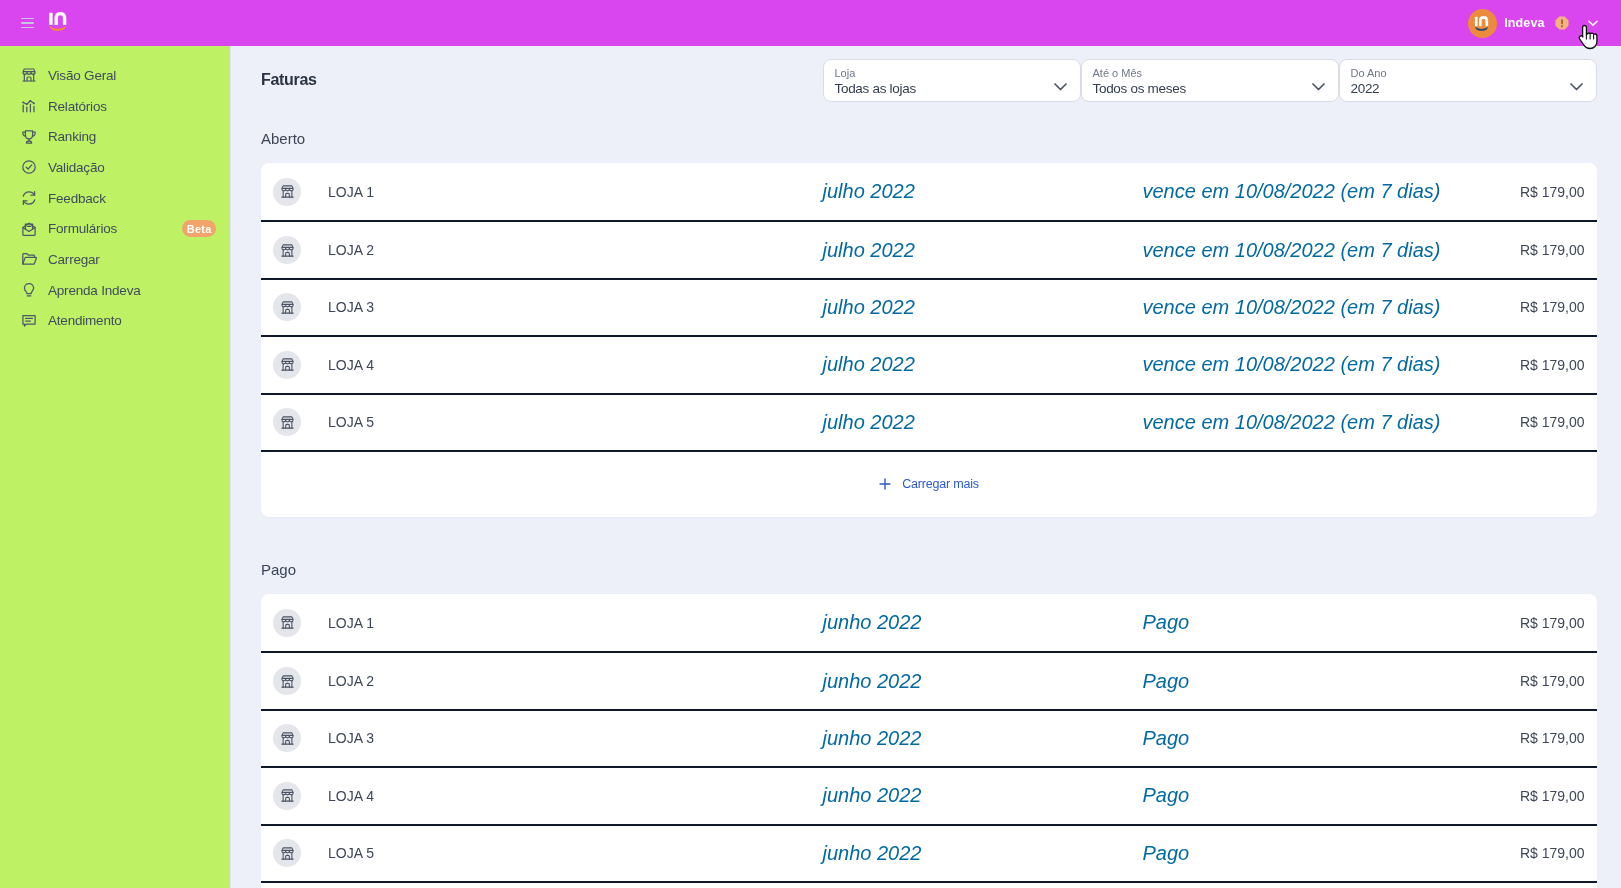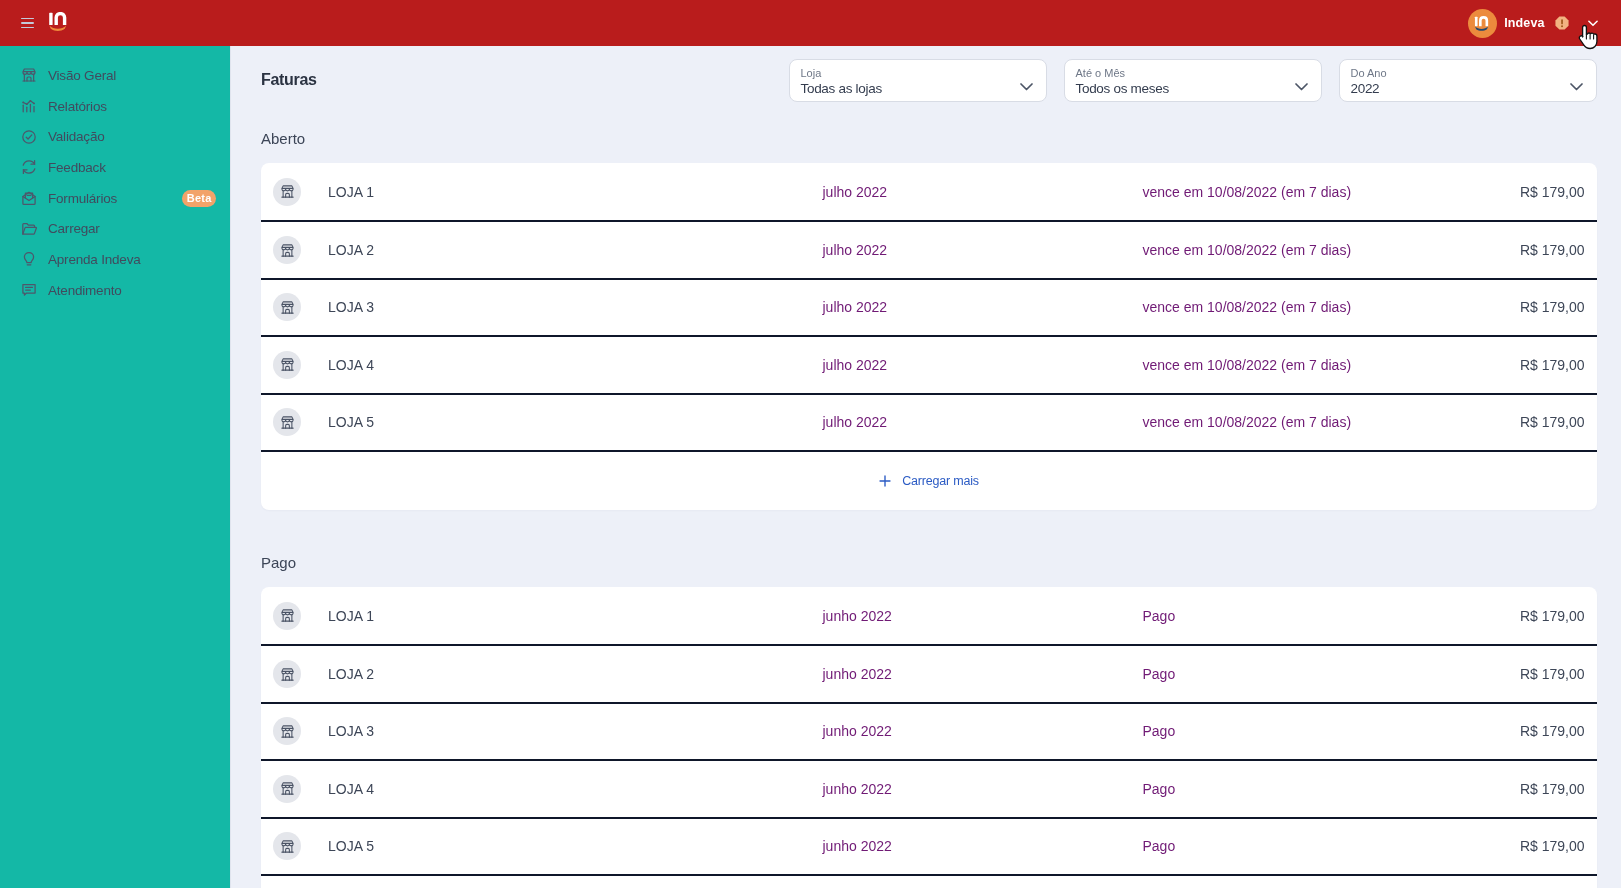--- a/index.html
+++ b/index.html
@@ -5,55 +5,55 @@
   * { box-sizing: border-box; }
   html, body { margin: 0; padding: 0; }
   body {
     width: 1621px; height: 888px; overflow: hidden;
     font-family: "Liberation Sans", sans-serif;
     background: #edf0f8;
     -webkit-font-smoothing: antialiased;
   }
   
   .topbar {
-    position: relative; height: 46px; background: #b91c1c;
+    position: relative; height: 46px; background: #d946ef;
     display: flex; align-items: center; padding: 0 23.5px 0 21px;
   }
   .hamburger { width: 13px; height: 11px; display: flex; flex-direction: column; justify-content: space-between; cursor: pointer; }
   .hamburger span { display: block; height: 1.8px; background: #c3cad9; border-radius: 1px; }
   .brand-logo { margin-left: 14px; }
   .topbar-right { margin-left: auto; display: flex; align-items: center; }
   .avatar {
     width: 29px; height: 29px; border-radius: 50%; background: #ec8b3d;
     display: flex; align-items: center; justify-content: center;
   }
   .user-name { color: #ffffff; font-size: 12.5px; font-weight: 700; margin-left: 7px; letter-spacing: .1px; }
   .alert-badge { margin-left: 10px; display: flex; }
   .top-chevron { margin-left: 19px; display: flex; cursor: pointer; }
   
   .app { display: flex; height: 842px; }
   .sidebar {
     width: 231px; flex: none; border-right: 1px solid #e0e4ee;
-    padding-top: 14px; background: #14b8a6;
+    padding-top: 14px; background: #bef264;
   }
   .nav-item {
     height: 30.7px; display: flex; align-items: center;
     padding: 0 14px 0 21px; cursor: pointer; color: #414b5e;
   }
   .nav-item .nav-icon { width: 16px; height: 16px; flex: none; display: flex; align-items: center; justify-content: center; color: #4d576b; }
   .nav-item .nav-label { font-size: 13.5px; letter-spacing: -0.2px; margin-left: 11px; white-space: nowrap; }
   .nav-badge {
     margin-left: auto; background: #f2a36a; color: #fff; font-size: 11px; font-weight: 700;
     border-radius: 9px; padding: 3.5px 4.5px; line-height: 10px; letter-spacing: .2px;
   }
   
   .main { flex: 1; padding: 12.5px 24px 0 30px; }
   .page-header { display: flex; align-items: center; justify-content: space-between; }
   .page-title { font-size: 16px; font-weight: 700; color: #2b3342; letter-spacing: -0.3px; }
-  .filters { display: flex; gap: 17px; padding-left: 15px; }
+  .filters { display: flex; gap: 0; padding-left: 15px; }
   .filter-box {
     width: 258px; height: 43px; background: #fff; border: 1px solid #d8dce5; border-radius: 8px;
     position: relative; padding: 6px 30px 0 10.5px; cursor: pointer;
   }
   .filter-label { font-size: 11px; color: #6e7787; line-height: 14px; }
   .filter-value { font-size: 13.5px; letter-spacing: -0.3px; color: #333c4e; line-height: 17px; }
   .filter-chevron { position: absolute; right: 13px; top: 17px; color: #4d5667; }
   
   .section-title { font-size: 15px; color: #3c4557; line-height: 21px; }
   .section-aberto { margin-top: 26.5px; }
@@ -63,24 +63,24 @@
     height: 57.4px; display: grid; grid-template-columns: 549.5px 320px 1fr auto;
     align-items: center; padding: 0 12.5px 0 12px;
   }
   .invoice-row + .invoice-row, .card-footer { border-top: 2px solid #0f172a; }
   .store-cell { display: flex; align-items: center; }
   .store-chip {
     width: 28px; height: 28px; border-radius: 50%; background: #e4e6eb; flex: none;
     display: flex; align-items: center; justify-content: center; color: #4a5365;
   }
   .store-name { font-size: 14px; color: #3d4657; margin-left: 27px; }
-  .cell-period, .cell-status { font-size: 14px; color: #701a75; }
+  .cell-period, .cell-status { font-size: 20px; color: #0369a1; font-style: italic; }
   .cell-amount { font-size: 14px; color: #3d4657; text-align: right; }
   .card-footer {
-    height: 60px; display: flex; align-items: center; justify-content: center;
+    height: 67px; display: flex; align-items: center; justify-content: center;
     color: #2b5bc4; font-size: 12.5px; letter-spacing: -0.2px; cursor: pointer;
   }
   .plus-icon { display: flex; margin-right: 11px; color: #2b5bc4; }
   
   .cursor { position: absolute; left: 1578px; top: 24px; z-index: 99; pointer-events: none; }
 </style>
 </head>
 <body>
 
 <header class="topbar">
@@ -146,20 +146,32 @@
               <path d="M2.2 4.4 L5.8 6.2 L9.4 2.8 L13 5.4"></path>
               <circle cx="2.2" cy="4.4" r="0.9" fill="currentColor" stroke="none"></circle>
               <circle cx="5.8" cy="6.2" r="0.9" fill="currentColor" stroke="none"></circle>
               <circle cx="9.4" cy="2.8" r="0.9" fill="currentColor" stroke="none"></circle>
               <circle cx="13" cy="5.4" r="0.9" fill="currentColor" stroke="none"></circle>
             </svg>
           </span>
     <span class="nav-label">Relatórios</span>
   </div>
 
+  <div class="nav-item">
+    <span class="nav-icon">
+            <svg width="16" height="16" viewBox="0 0 16 16" fill="none" stroke="currentColor" stroke-width="1.25" stroke-linecap="round" stroke-linejoin="round">
+              <path d="M4.4 1.8 L11.6 1.8 L11.6 6 C11.6 8.2 10.1 9.8 8 9.8 C5.9 9.8 4.4 8.2 4.4 6 Z"></path>
+              <path d="M4.4 3.2 L1.8 3.2 C1.8 5.6 2.8 7 4.6 7.2"></path>
+              <path d="M11.6 3.2 L14.2 3.2 C14.2 5.6 13.2 7 11.4 7.2"></path>
+              <path d="M8 9.8 L8 11.8"></path>
+              <path d="M5.4 14 C5.4 12.6 6.5 11.8 8 11.8 C9.5 11.8 10.6 12.6 10.6 14 Z"></path>
+            </svg>
+          </span>
+    <span class="nav-label">Ranking</span>
+  </div>
 
   <div class="nav-item">
     <span class="nav-icon">
             <svg width="16" height="16" viewBox="0 0 16 16" fill="none" stroke="currentColor" stroke-width="1.25" stroke-linecap="round" stroke-linejoin="round">
               <circle cx="8" cy="8" r="6.2"></circle>
               <path d="M5.2 8.2 L7.1 10 L10.8 5.9"></path>
             </svg>
           </span>
     <span class="nav-label">Validação</span>
   </div>

